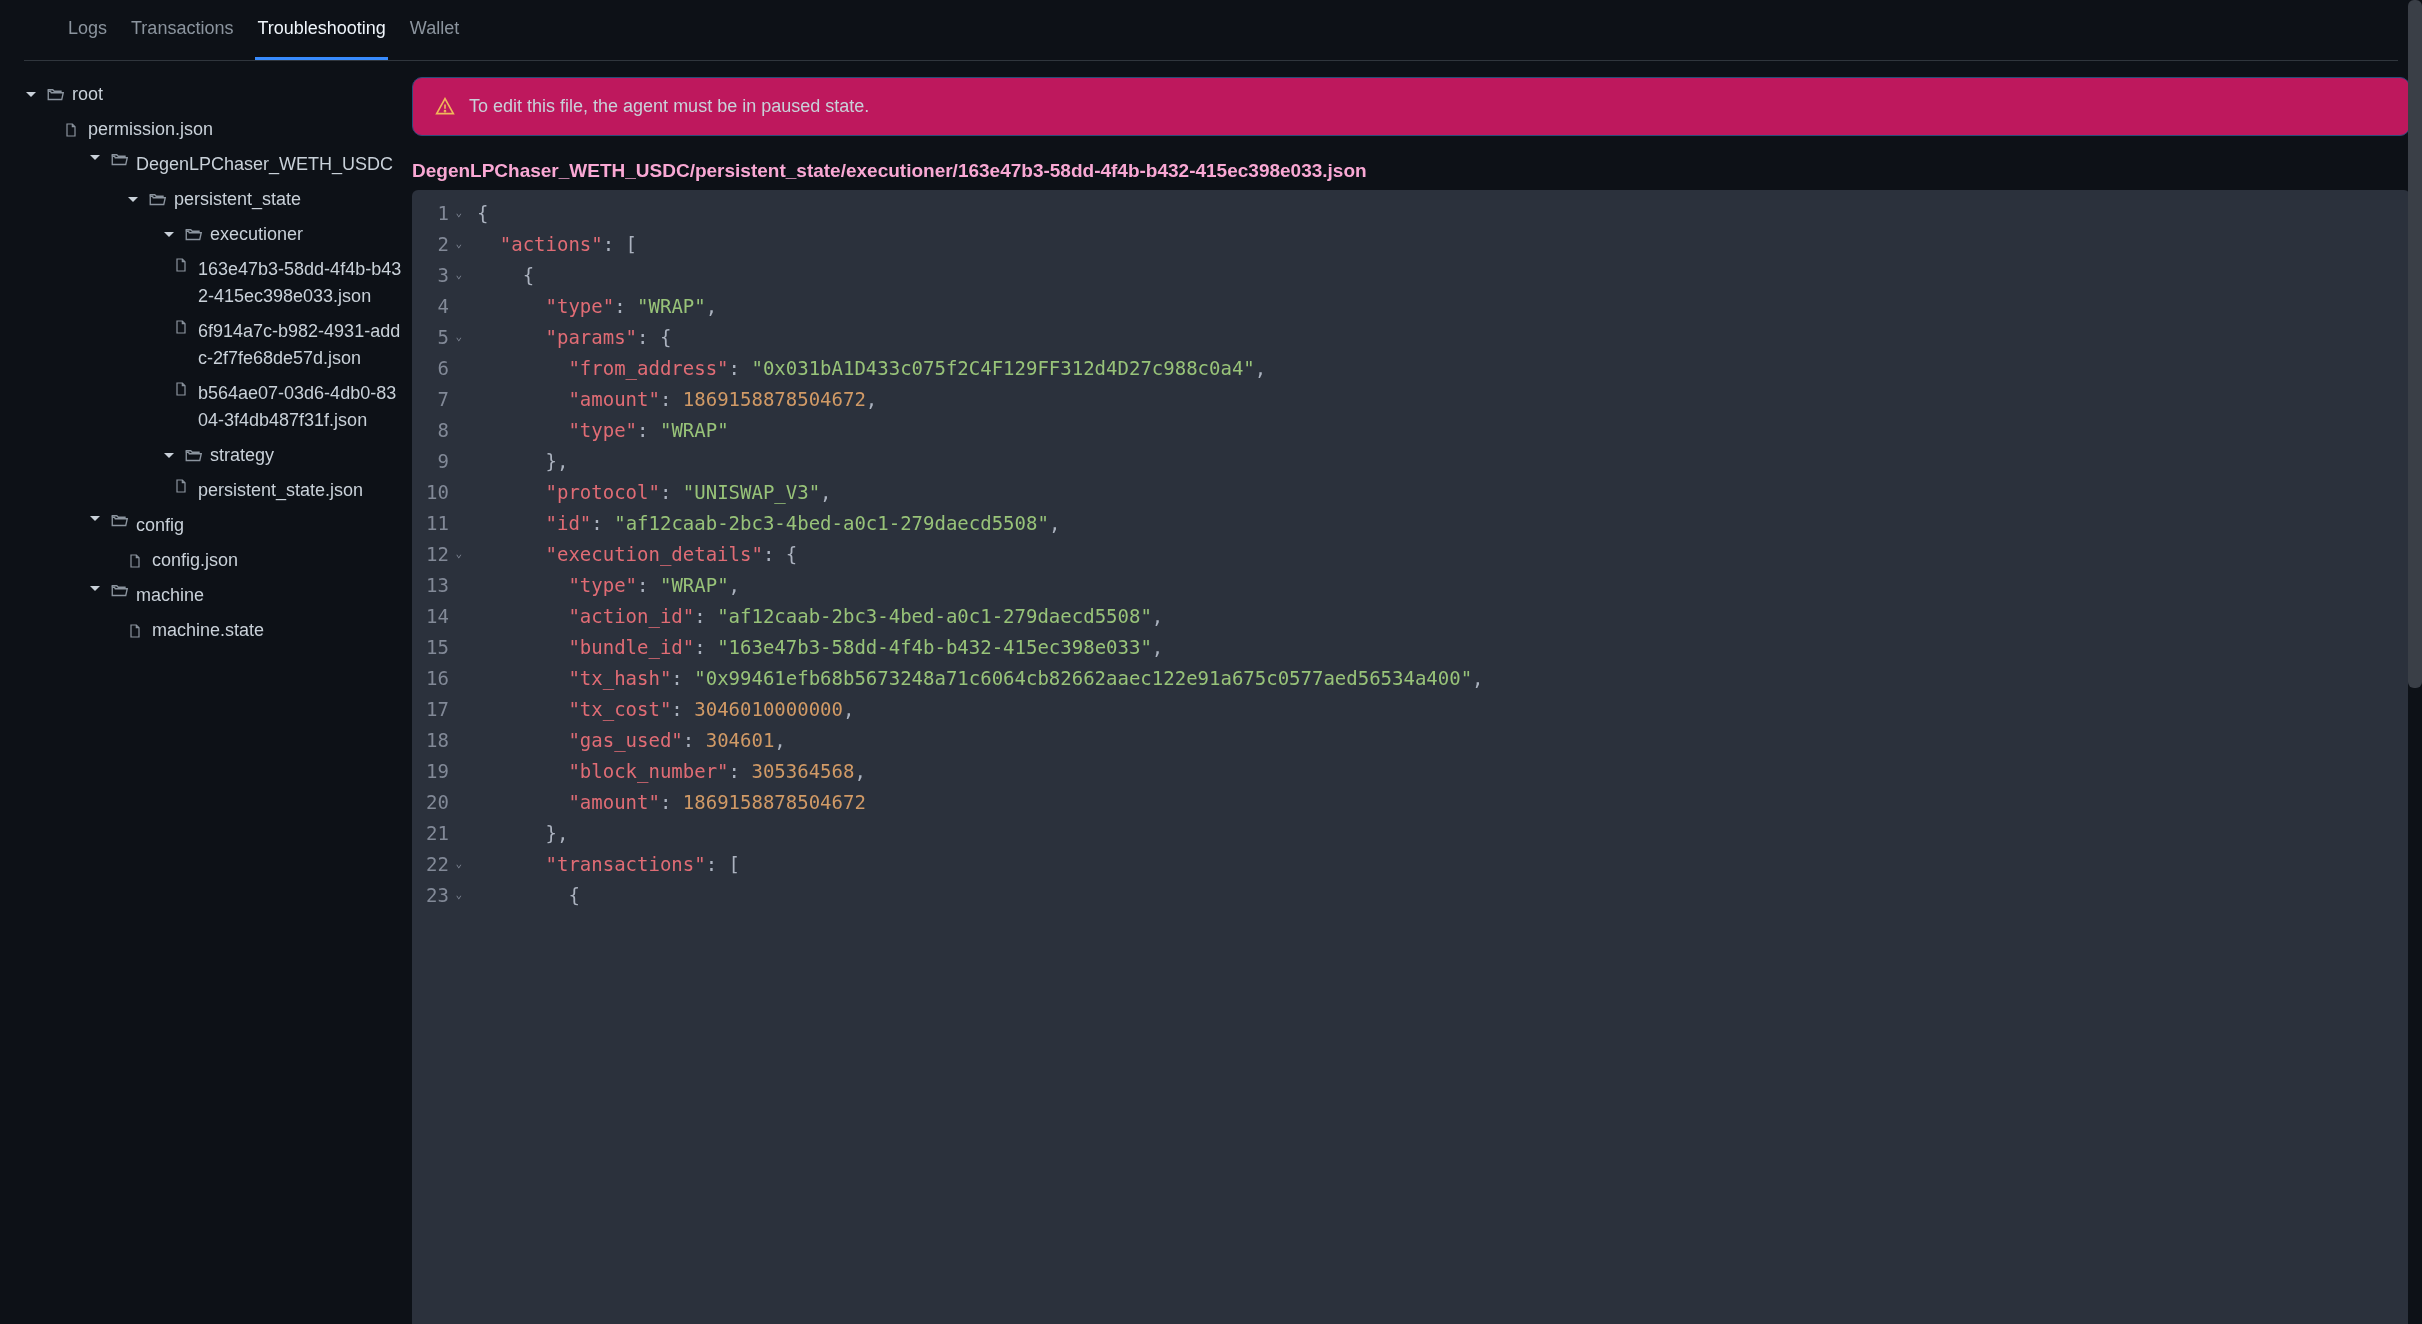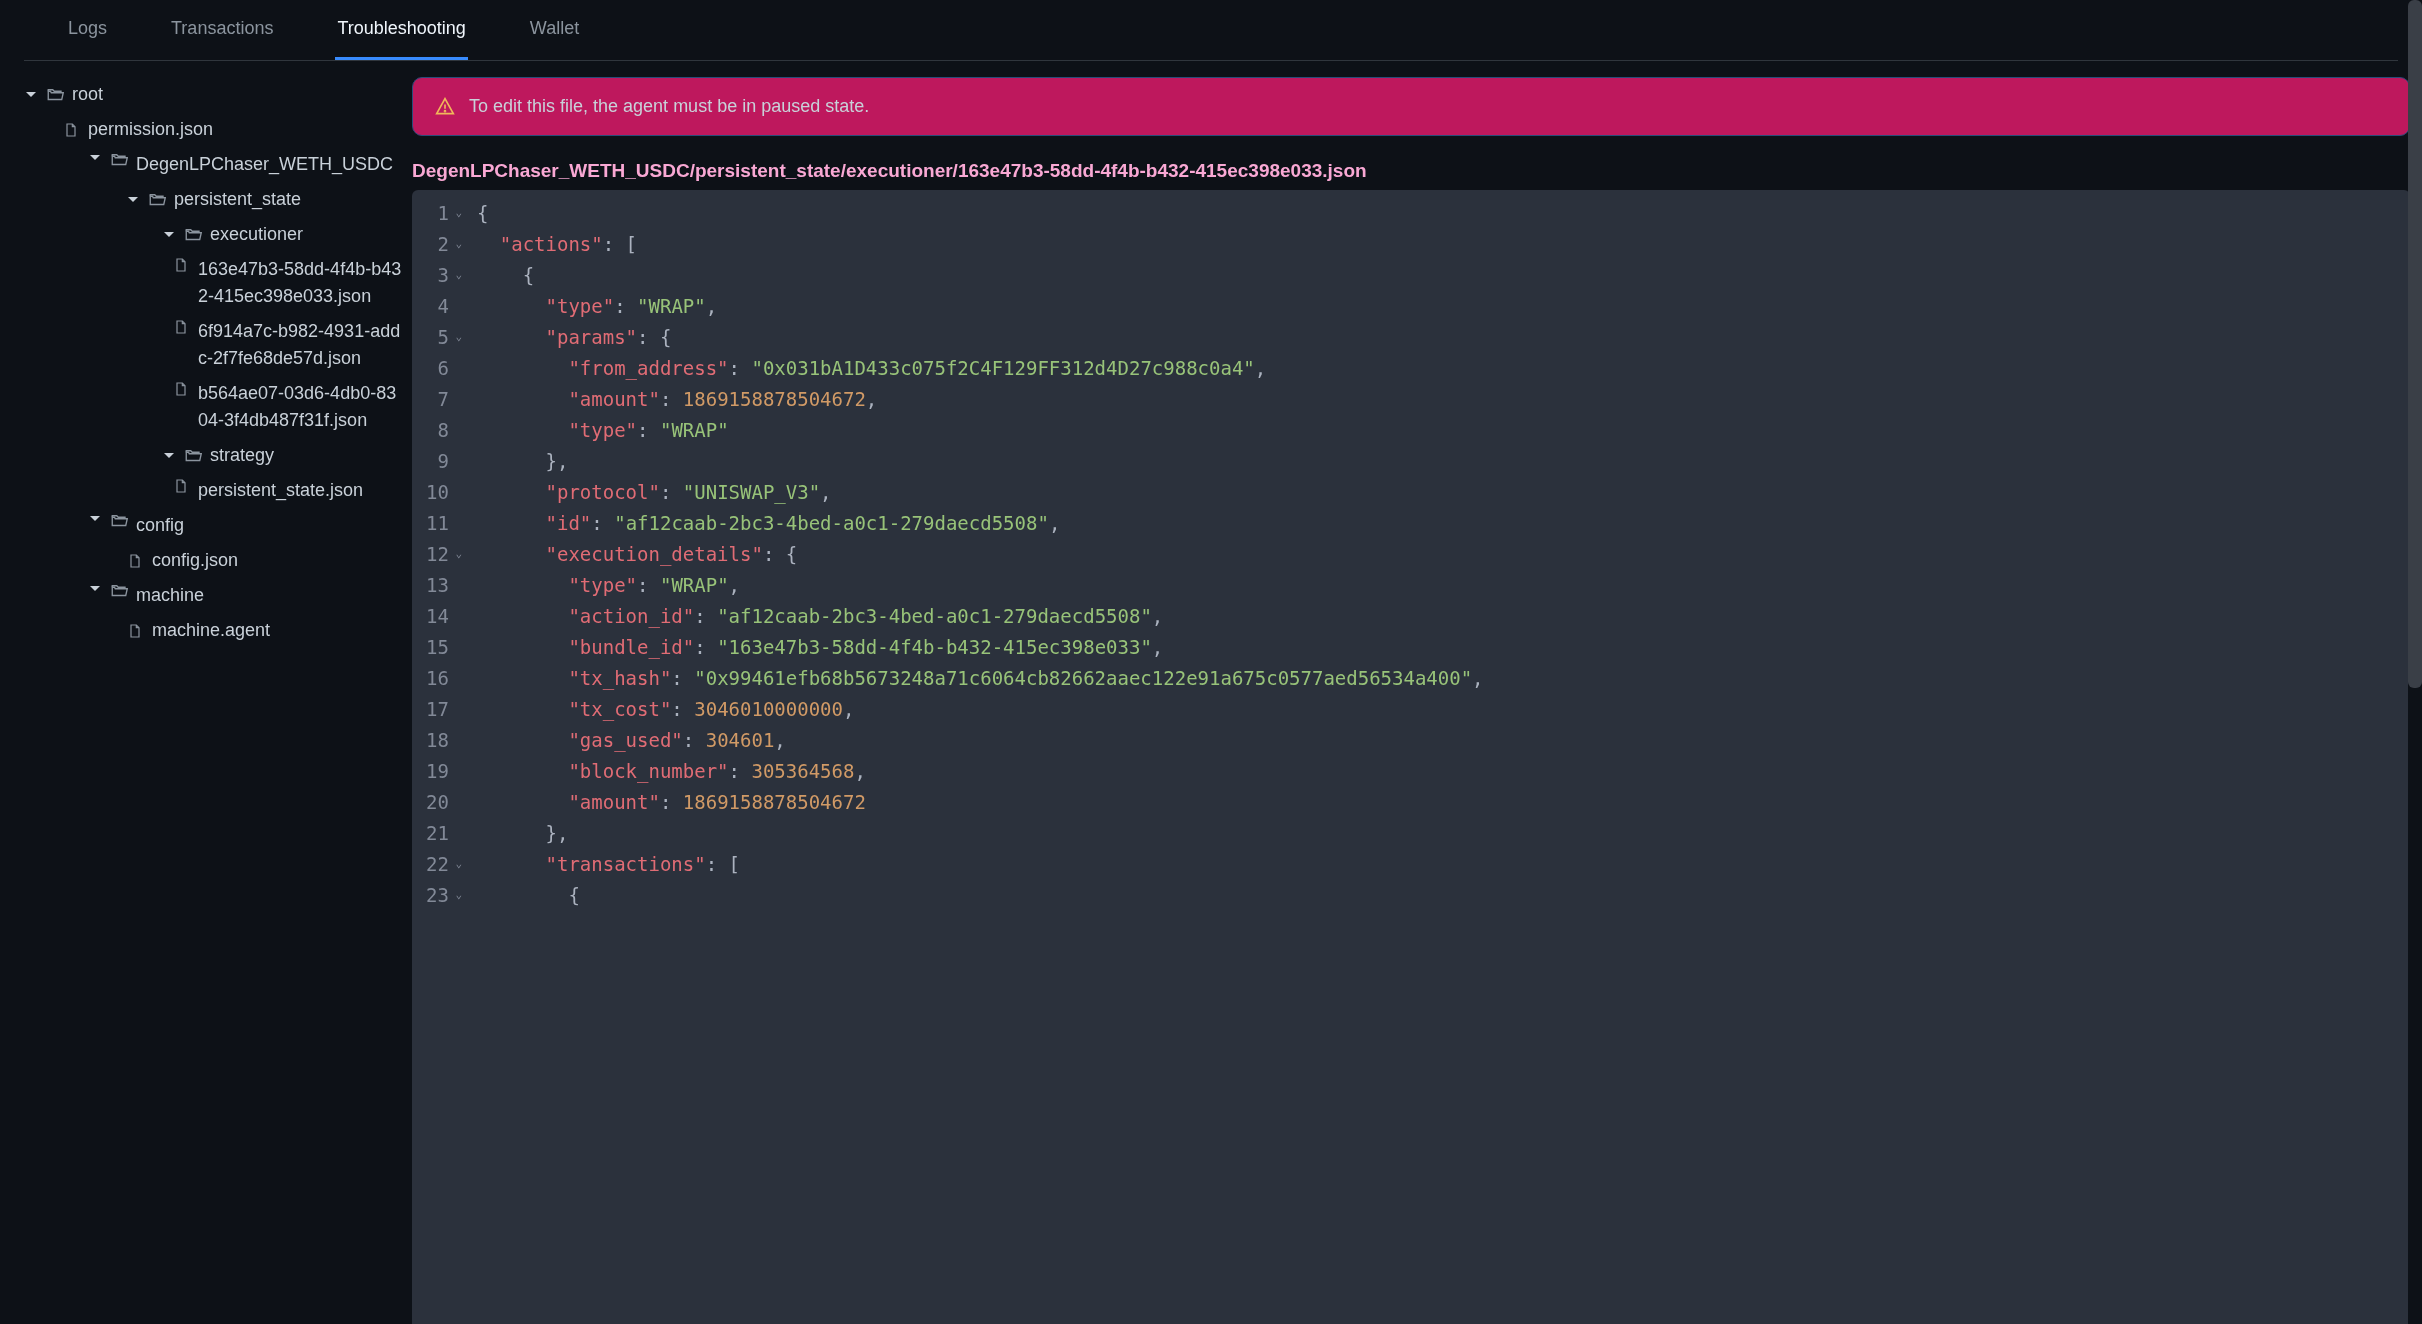--- a/index.html
+++ b/index.html
@@ -1,20 +1,20 @@
 <!DOCTYPE html>
 <html><head>
 <meta charset="utf-8">
 <style>
   * { margin: 0; padding: 0; box-sizing: border-box; }
   html, body { width: 100%; height: 100%; background: #0d1117; color: #c9d1d9; font-family: -apple-system, BlinkMacSystemFont, "Segoe UI", sans-serif; font-size: 18px; overflow: hidden; }
   .app { display: flex; flex-direction: column; height: 100%; }
 
   
-  .tabs { display: flex; gap: 60px; padding: 0 42px; border-bottom: 1px solid #30363d; margin: 0 24px; }
+  .tabs { display: flex; gap: 20px; padding: 0 42px; border-bottom: 1px solid #30363d; margin: 0 24px; }
   .tab { padding: 18px 2px; color: #8b949e; cursor: pointer; border-bottom: 3px solid transparent; }
   .tab.active { color: #f0f6fc; border-bottom-color: #388bfd; }
 
   
   .main { display: flex; flex: 1; min-height: 0; }
 
   
   .sidebar { width: 412px; padding: 16px 8px 16px 24px; overflow: auto; color: #c9d1d9; }
   .tree-row { display: flex; align-items: center; gap: 8px; padding: 4px 0; cursor: pointer; line-height: 1.5; }
   .tree-row .caret { width: 14px; height: 14px; display: inline-flex; align-items: center; justify-content: center; color: #c9d1d9; flex-shrink: 0; }
@@ -211,21 +211,21 @@
           </span>
           <span class="tree-label">machine</span>
         </div>
         <div class="tree-row ind-3">
           <span class="fileicon">
             <svg width="16" height="16" viewBox="0 0 24 24" fill="none" stroke="currentColor" stroke-width="1.8">
               <path d="M6 3 L14 3 L18 7 L18 21 L6 21 Z"></path>
               <path d="M14 3 L14 7 L18 7"></path>
             </svg>
           </span>
-          <span class="tree-label">machine.agent</span>
+          <span class="tree-label">machine.state</span>
         </div>
       </div>
     <div class="content">
       <div class="alert">
         <svg viewBox="0 0 24 24" fill="none" stroke="currentColor" stroke-width="2">
             <path d="M12 2 L22 20 L2 20 Z"></path>
             <line x1="12" y1="9" x2="12" y2="14"></line>
             <circle cx="12" cy="17" r="0.6" fill="currentColor"></circle>
           </svg>
         <span>To edit this file, the agent must be in paused state.</span>

